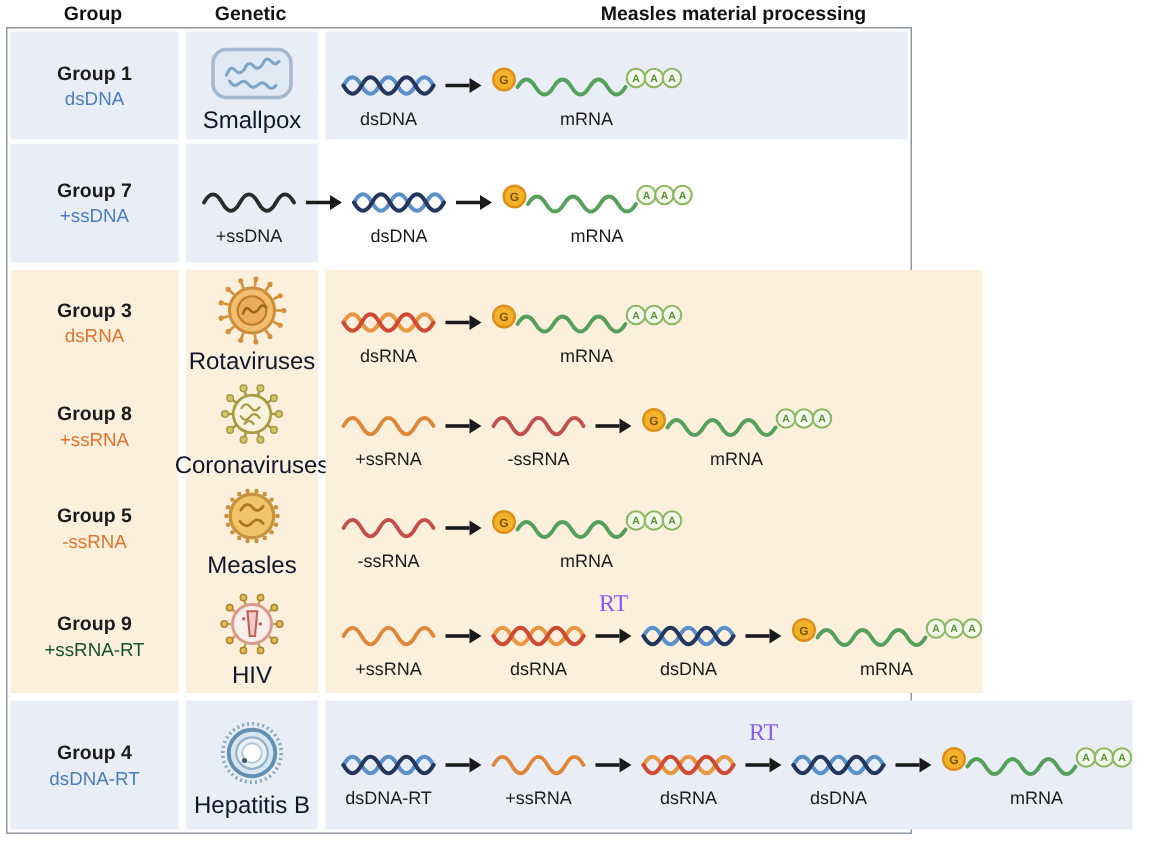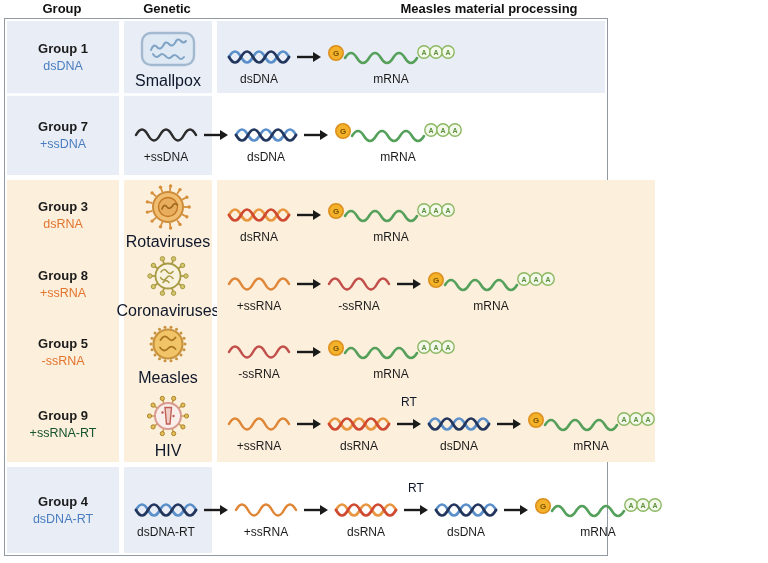--- a/index.html
+++ b/index.html
@@ -14,21 +14,21 @@
   .cell{box-sizing:border-box;display:flex;flex-direction:column;align-items:center;justify-content:center;}
   .cell.blue{background:var(--blue-bg);}
   .cell.orange{background:var(--orange-bg);}
   .cell.proc{flex-direction:row;justify-content:flex-start;align-items:center;padding-left:10px;gap:5px;}
   .row-sep{border-top:3px solid rgba(255,255,255,0.8);}
   .group-name{font-weight:bold;font-size:13px;color:#1b1b1b;line-height:16px;}
   .group-genome{font-size:12.5px;line-height:16px;margin-top:1px;}
   .icon-wrap{display:flex;align-items:center;justify-content:center;}
   .example-label{font-size:16px;color:#0f172a;margin-top:2px;line-height:14px;}
   .step{display:flex;flex-direction:column;align-items:center;}
-  .step-top{height:13px;font-size:12px;line-height:13px;color:#0f172a;}
+  .step-top{height:13px;font-size:16px;line-height:13px;color:#8b5cf6;font-family:Liberation Serif, serif;}
   .step-mid{height:30px;display:flex;align-items:center;}
   .step-label{height:14px;font-size:12px;line-height:14px;color:#1b1b1b;}
 </style>
 </head>
 <body>
 
 <div class="page">
   <div class="header-row">
     <div class="h">Group</div>
     <div class="h">Genetic</div>
@@ -506,20 +506,32 @@
             </div>
             <div class="step-label">mRNA</div>
           </div>
         </div>
       </div>
     <div class="band" style="grid-template-rows:86px">
         <div class="cell blue">
           <div class="group-name">Group 4</div>
           <div class="group-genome" style="color: rgb(74, 125, 191);">dsDNA-RT</div>
         </div>
+        <div class="cell blue">
+          <div class="icon-wrap">
+            <svg width="54" height="54" viewBox="0 0 54 54">
+    <circle cx="27" cy="27" r="19.5" fill="none" stroke="#8aabc5" stroke-width="2.4" stroke-dasharray="1.4 2"></circle>
+    <circle cx="27" cy="27" r="15.5" fill="#d8e6f1" stroke="#6190b2" stroke-width="2.6"></circle>
+    <circle cx="27" cy="27" r="10.5" fill="#eaf2f8" stroke="#93b2c9" stroke-width="1.5"></circle>
+    <circle cx="27" cy="27" r="6.5" fill="#ffffff" stroke="#b1c8da" stroke-width="1.3"></circle>
+    <circle cx="22" cy="32" r="1.7" fill="#3d5d77"></circle>
+            </svg>
+          </div>
+          <div class="example-label">Hepatitis B</div>
+        </div>
         <div class="cell proc blue">
           <div class="step">
             <div class="step-top"></div>
             <div class="step-mid">
               <svg width="64" height="26" viewBox="0 0 64 26">
     <path d="M2,13 Q8,2 14,13 T26,13 T38,13 T50,13 T62,13" fill="none" stroke="#5b8fc9" stroke-width="2.7" stroke-linecap="round"></path>
     <path d="M2,13 Q8,24 14,13 T26,13 T38,13 T50,13 T62,13" fill="none" stroke="#22365e" stroke-width="2.7" stroke-linecap="round"></path>
               </svg>
             </div>
             <div class="step-label">dsDNA-RT</div>

